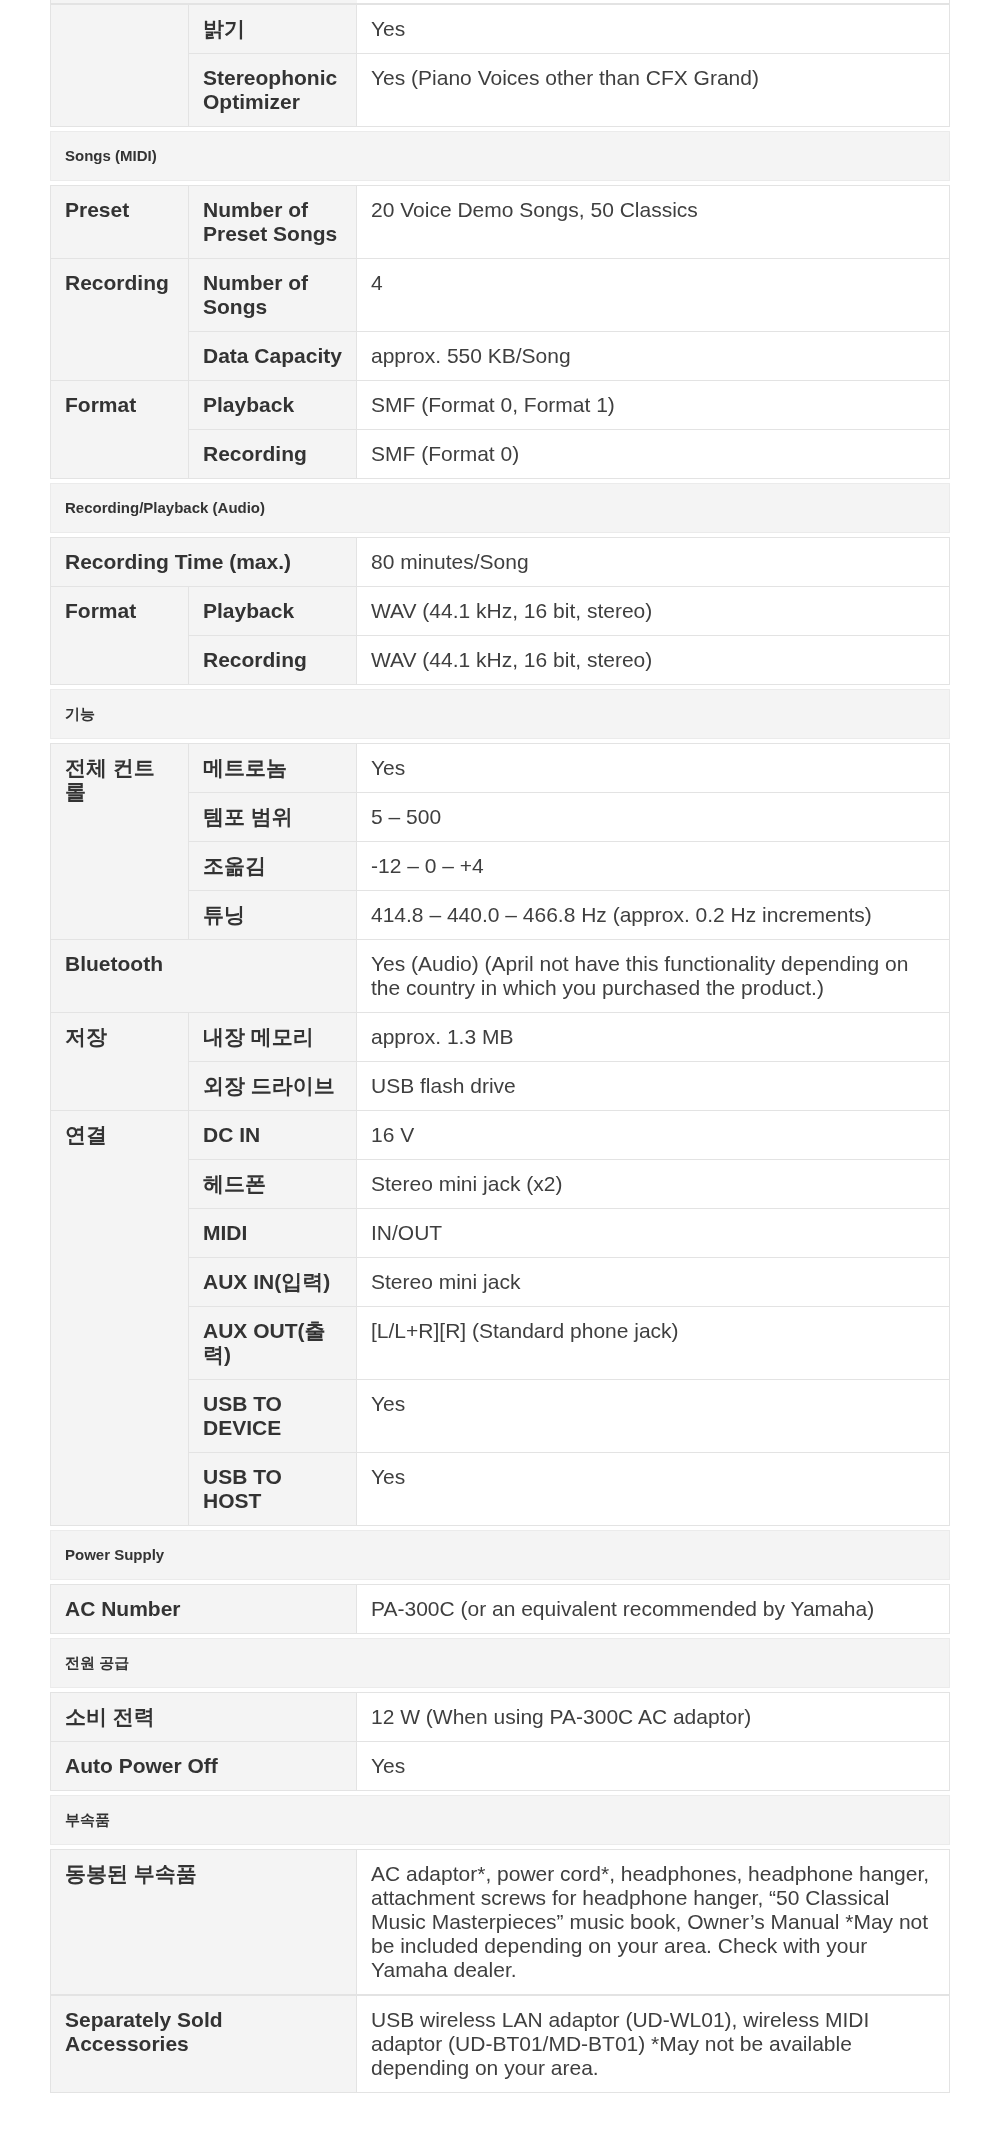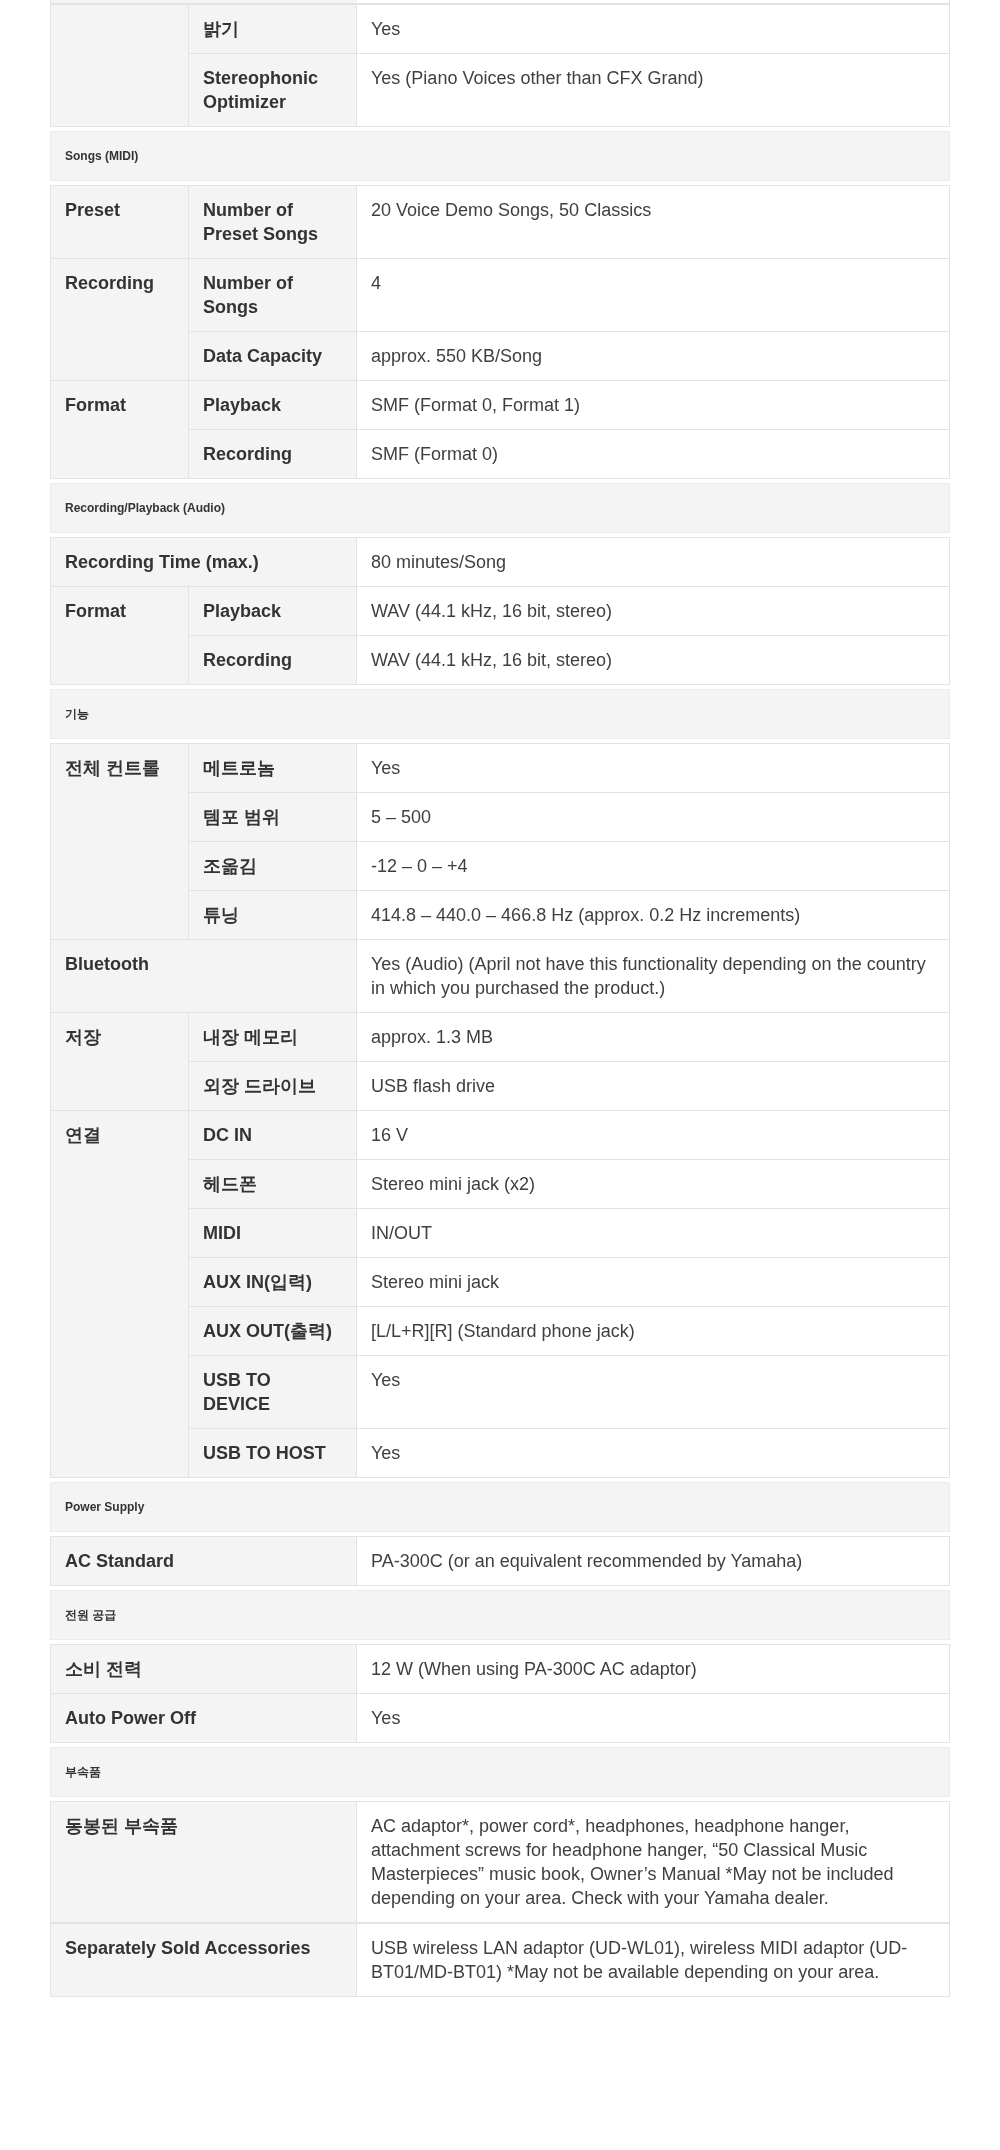--- a/index.html
+++ b/index.html
@@ -21,21 +21,21 @@
     height: 3px;
     border-left: 1px solid #e3e3e3;
     border-right: 1px solid #e3e3e3;
     border-bottom: 1px solid #e3e3e3;
     background: linear-gradient(to right, #f4f4f4 306px, #ffffff 306px);
   }
   table.spec {
     width: 100%;
     border-collapse: collapse;
     table-layout: fixed;
-    font-size: 18px;
+    font-size: 21px;
     line-height: 24px;
   }
   table.spec col.c1 { width: 138px; }
   table.spec col.c2 { width: 168px; }
   table.spec th, table.spec td {
     border: 1px solid #e3e3e3;
     padding: 12px 14px;
     text-align: left;
     vertical-align: top;
     word-wrap: break-word;
@@ -49,21 +49,21 @@
     background: #ffffff;
     font-weight: normal;
     color: #3f3f3f;
     margin-top: 28px;
   }
   .section {
     background: #f4f4f4;
     border: 1px solid #ebebeb;
     padding: 12px 14px;
     margin: 4px 0;
-    font-size: 12px;
+    font-size: 15px;
     line-height: 24px;
     font-weight: bold;
     color: #333333;
   }
 </style>
 </head>
 <body>
 
 <div class="wrap">
 
@@ -218,21 +218,21 @@
 
   <div class="section">Power Supply</div>
   <table class="spec">
     <colgroup>
         <col class="c1">
         <col class="c2">
         <col class="c3">
       </colgroup>
     <tbody>
       <tr>
-        <th colspan="2">AC Standard</th>
+        <th colspan="2">AC Number</th>
         <td>PA-300C (or an equivalent recommended by Yamaha)</td>
       </tr>
     </tbody>
   </table>
 
   <div class="section">전원 공급</div>
   <table class="spec">
     <colgroup>
         <col class="c1">
         <col class="c2">

